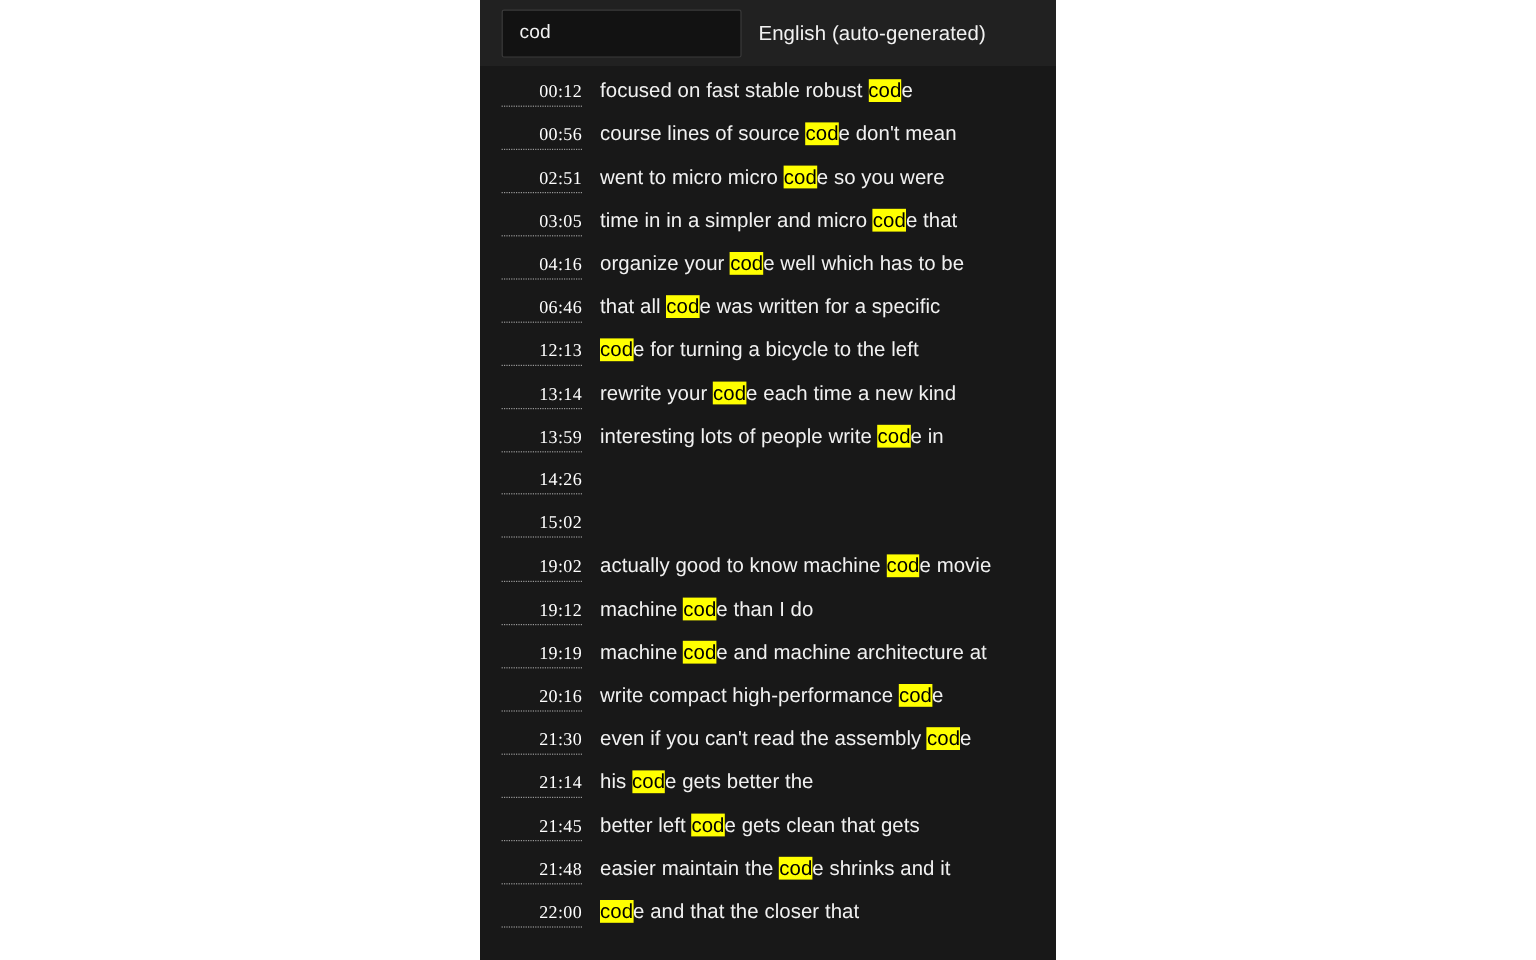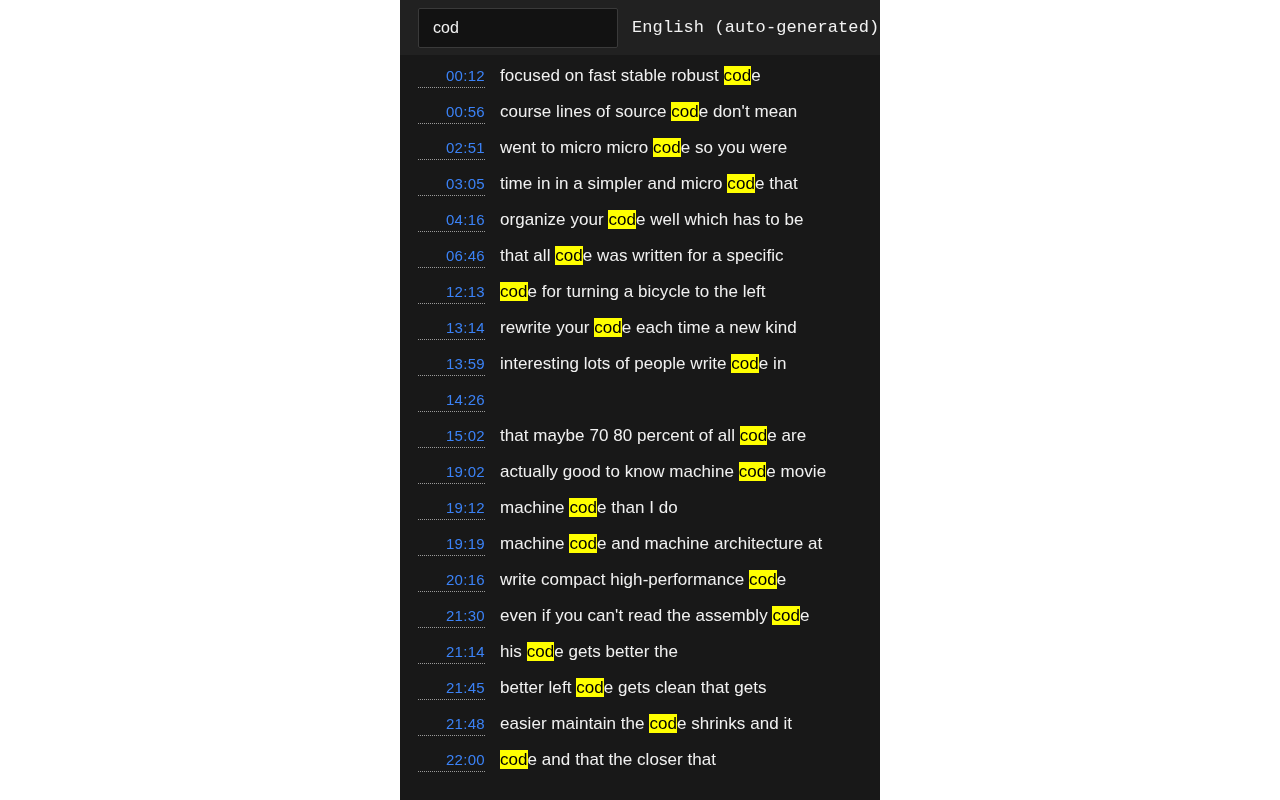--- a/index.html
+++ b/index.html
@@ -53,21 +53,20 @@
   }
   #search-input::placeholder { color: #888888; }
 
   #language-label {
     color: #f1f1f1;
     font-size: 17px;
     margin-left: 14px;
     white-space: nowrap;
     cursor: pointer;
     letter-spacing: 0.1px;
-    font-family: Liberation Mono, monospace;
   }
 
   
   #transcript-list {
     flex: 1;
     overflow: hidden;
     padding-top: 11px;
     background: #181818;
   }
 
@@ -77,28 +76,29 @@
     height: 36px;
     padding: 0 0 0 0;
     cursor: pointer;
     white-space: nowrap;
   }
 
   .ts-time {
     width: 67px;
     min-width: 67px;
     text-align: right;
-    color: #3b82f6;
+    color: #ffffff;
     font-size: 15px;
     letter-spacing: 0.3px;
     border-bottom: 1px dotted #9a9a9a;
     padding-bottom: 1px;
     margin-left: 18px;
     box-sizing: content-box;
     line-height: 20px;
+    font-family: Liberation Serif, serif;
   }
 
   .ts-text {
     margin-left: 15px;
     color: #f1f1f1;
     font-size: 17px;
     line-height: 20px;
     letter-spacing: 0.05px;
   }
 
@@ -152,21 +152,20 @@
       </div>
       <div class="transcript-row">
         <span class="ts-time">13:59</span>
         <span class="ts-text"><span> interesting lots of people write </span><span class="hl">cod</span><span>e in</span></span>
       </div>
       <div class="transcript-row">
         <span class="ts-time">14:26</span>
       </div>
       <div class="transcript-row">
         <span class="ts-time">15:02</span>
-        <span class="ts-text"><span>that maybe 70 80 percent of all </span><span class="hl">cod</span><span>e are</span></span>
       </div>
       <div class="transcript-row">
         <span class="ts-time">19:02</span>
         <span class="ts-text"><span> actually good to know machine </span><span class="hl">cod</span><span>e movie</span></span>
       </div>
       <div class="transcript-row">
         <span class="ts-time">19:12</span>
         <span class="ts-text"><span>machine </span><span class="hl">cod</span><span>e than I do</span></span>
       </div>
       <div class="transcript-row">

